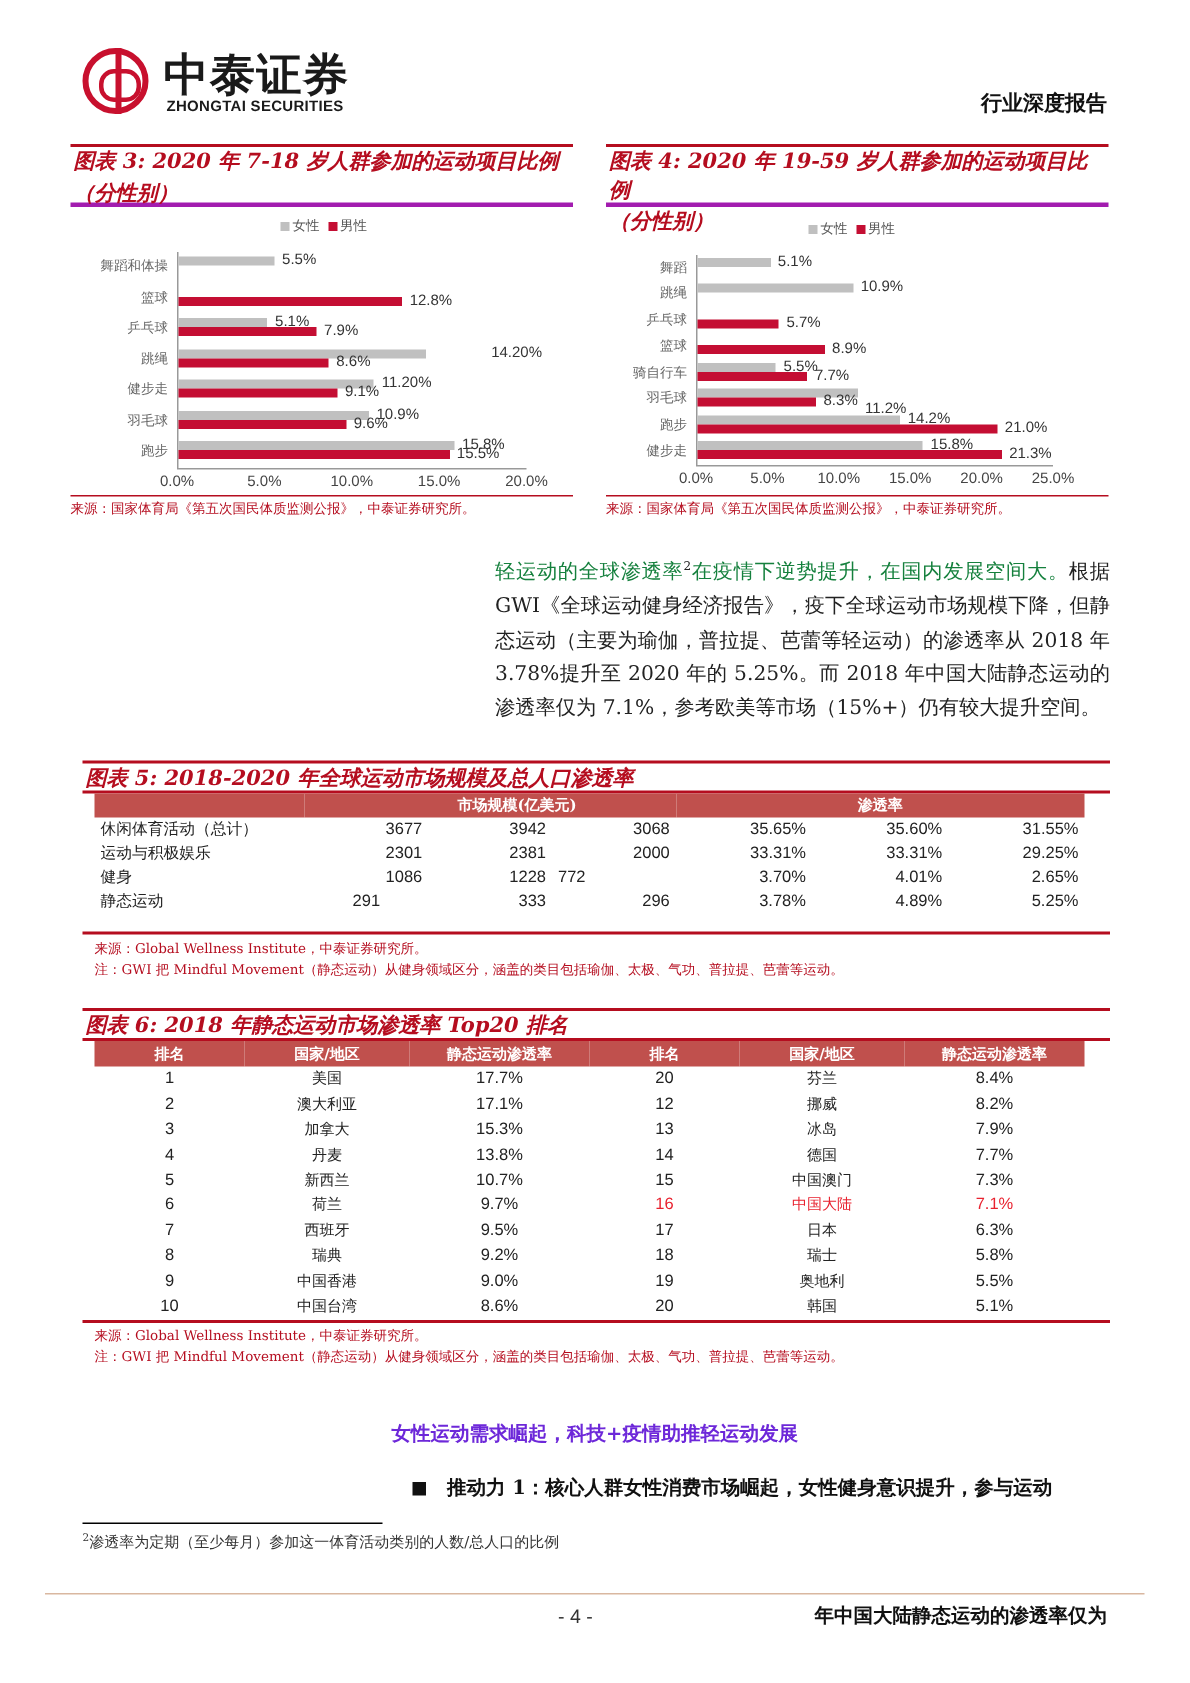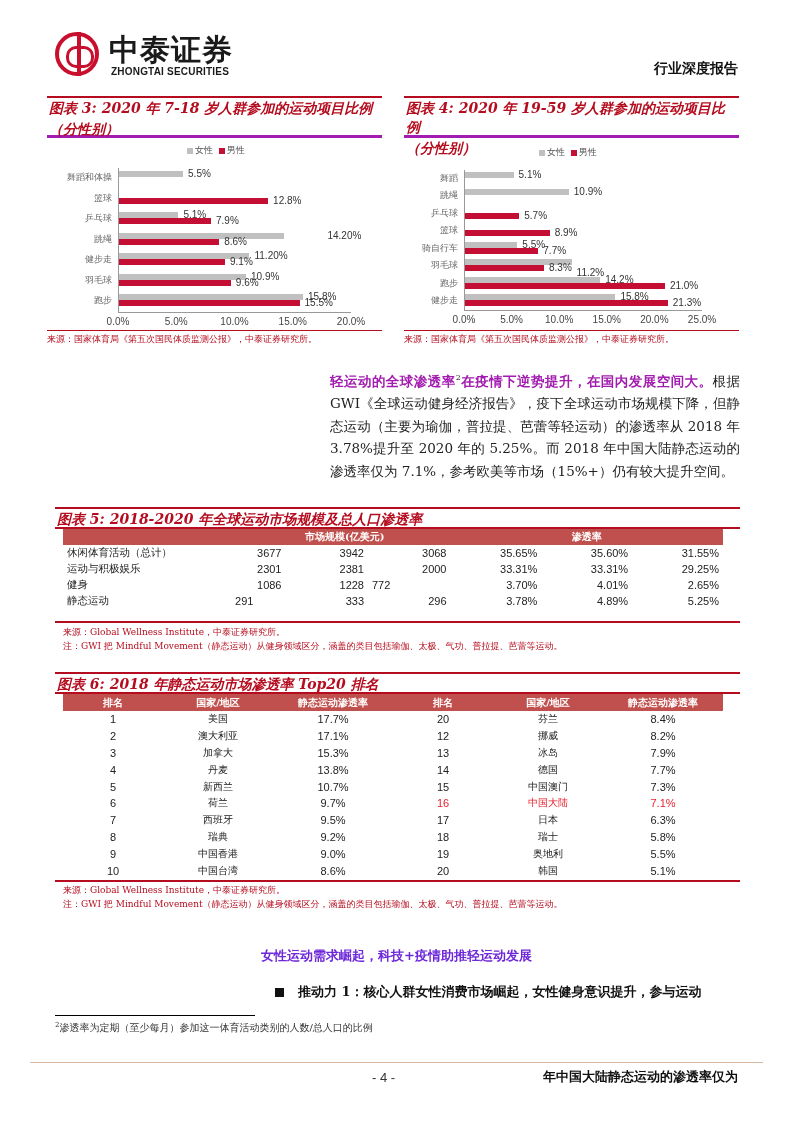--- a/index.html
+++ b/index.html
@@ -22,21 +22,21 @@
   .legend .sw { display:inline-block; width:6px; height:6px; margin-right:2px; vertical-align:middle; }
   .cat-label { font-size:9px; color:#666; text-align:right; }
   .bar { position:absolute; height:6px; }
   .bar.f { background:#c0c0c0; }
   .bar.m { background:#c40e33; }
   .val { position:absolute; font-family:"Liberation Sans", sans-serif; font-size:10px; color:#333; }
   .tick { position:absolute; font-family:"Liberation Sans", sans-serif; font-size:10px; color:#444; transform:translateX(-50%); }
   .axis-line { position:absolute; background:#999; }
 
   .body-text { left:330px; top:367px; width:410px; font-size:13.5px; line-height:22.5px; color:#222; text-align:justify; }
-  .body-text b { font-weight:bold; color:#a21caf; }
+  .body-text b { font-weight:normal; color:#15803d; }
   .body-text sup { font-size:8px; }
 
   table { border-collapse:collapse; font-family:"Liberation Sans", sans-serif; font-size:11px; }
   .t5 td { height:16px; padding:0 4px; }
   .hdr-red { background:#c0504d; color:#fff; font-weight:bold; font-family:"DejaVu Serif", serif; font-size:10px; }
   .hdr-grey { background:#bfbfbf; color:#fff; font-weight:bold; }
   .t6 td { height:16.8px; text-align:center; }
   .rowlabel { font-family:"DejaVu Serif", serif; font-size:10.5px; text-align:left; }
   .cn { font-family:"DejaVu Serif", serif; font-size:10px; }
   .highlight { color:#e8222f; }

